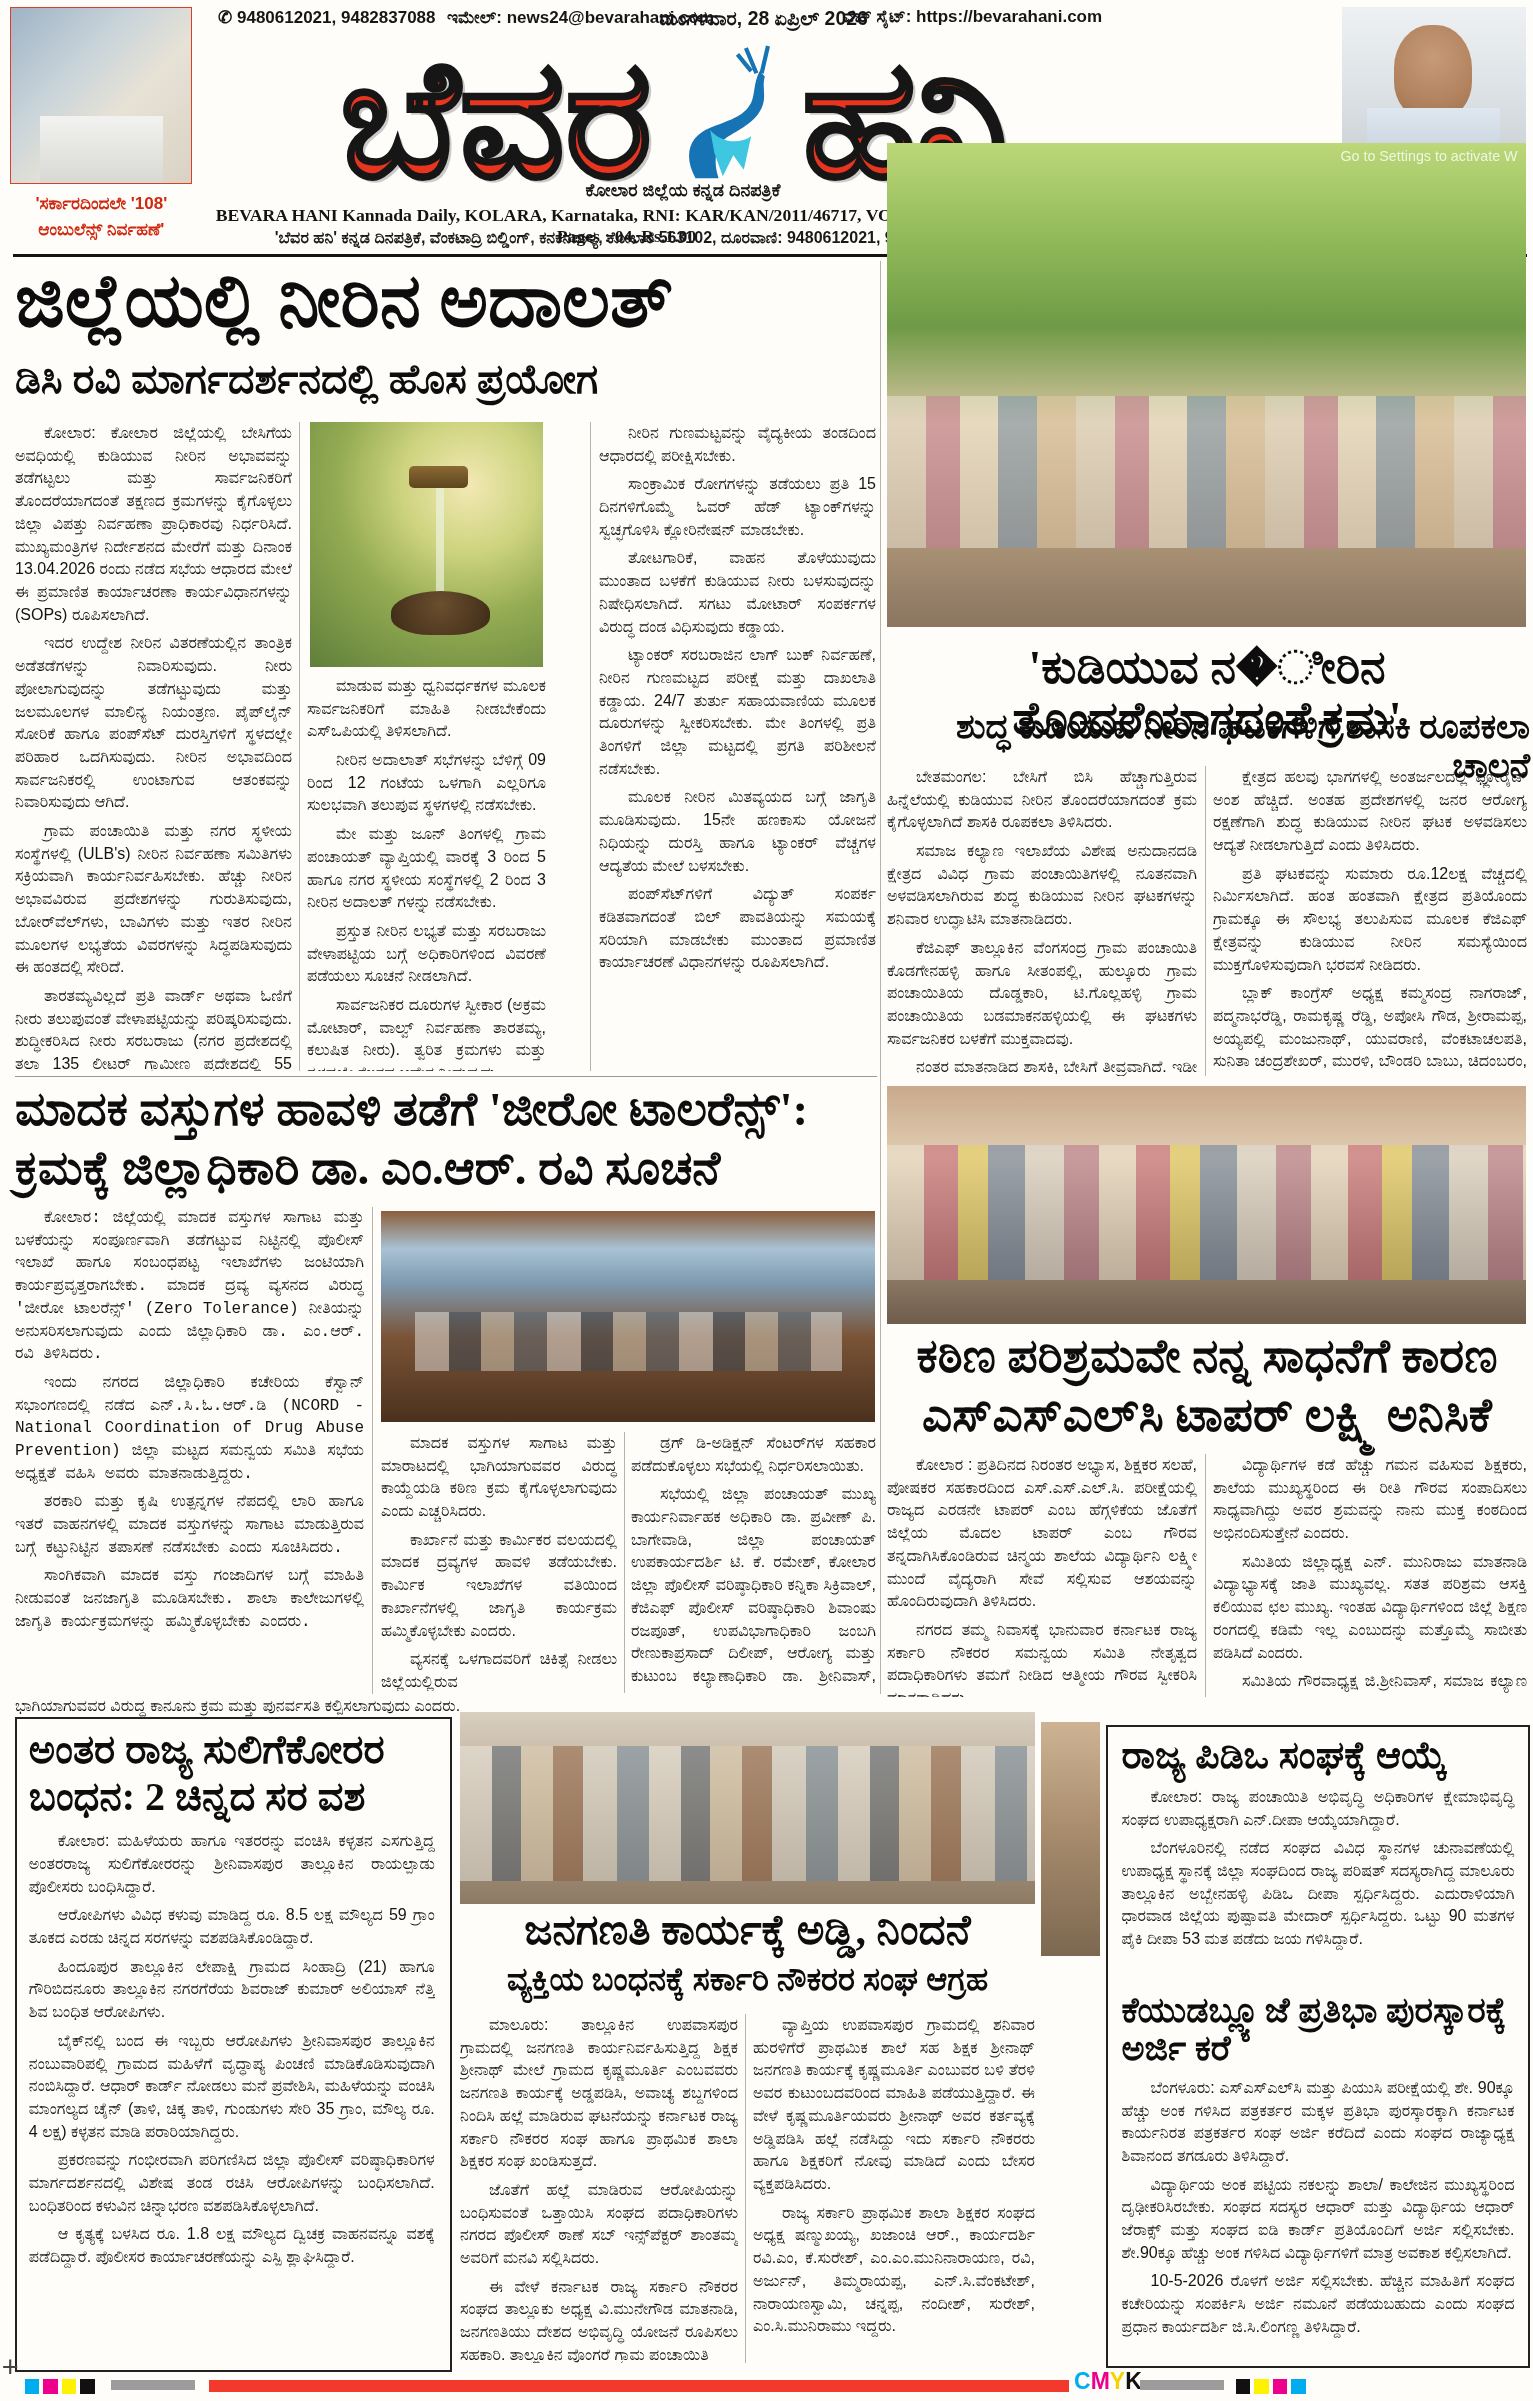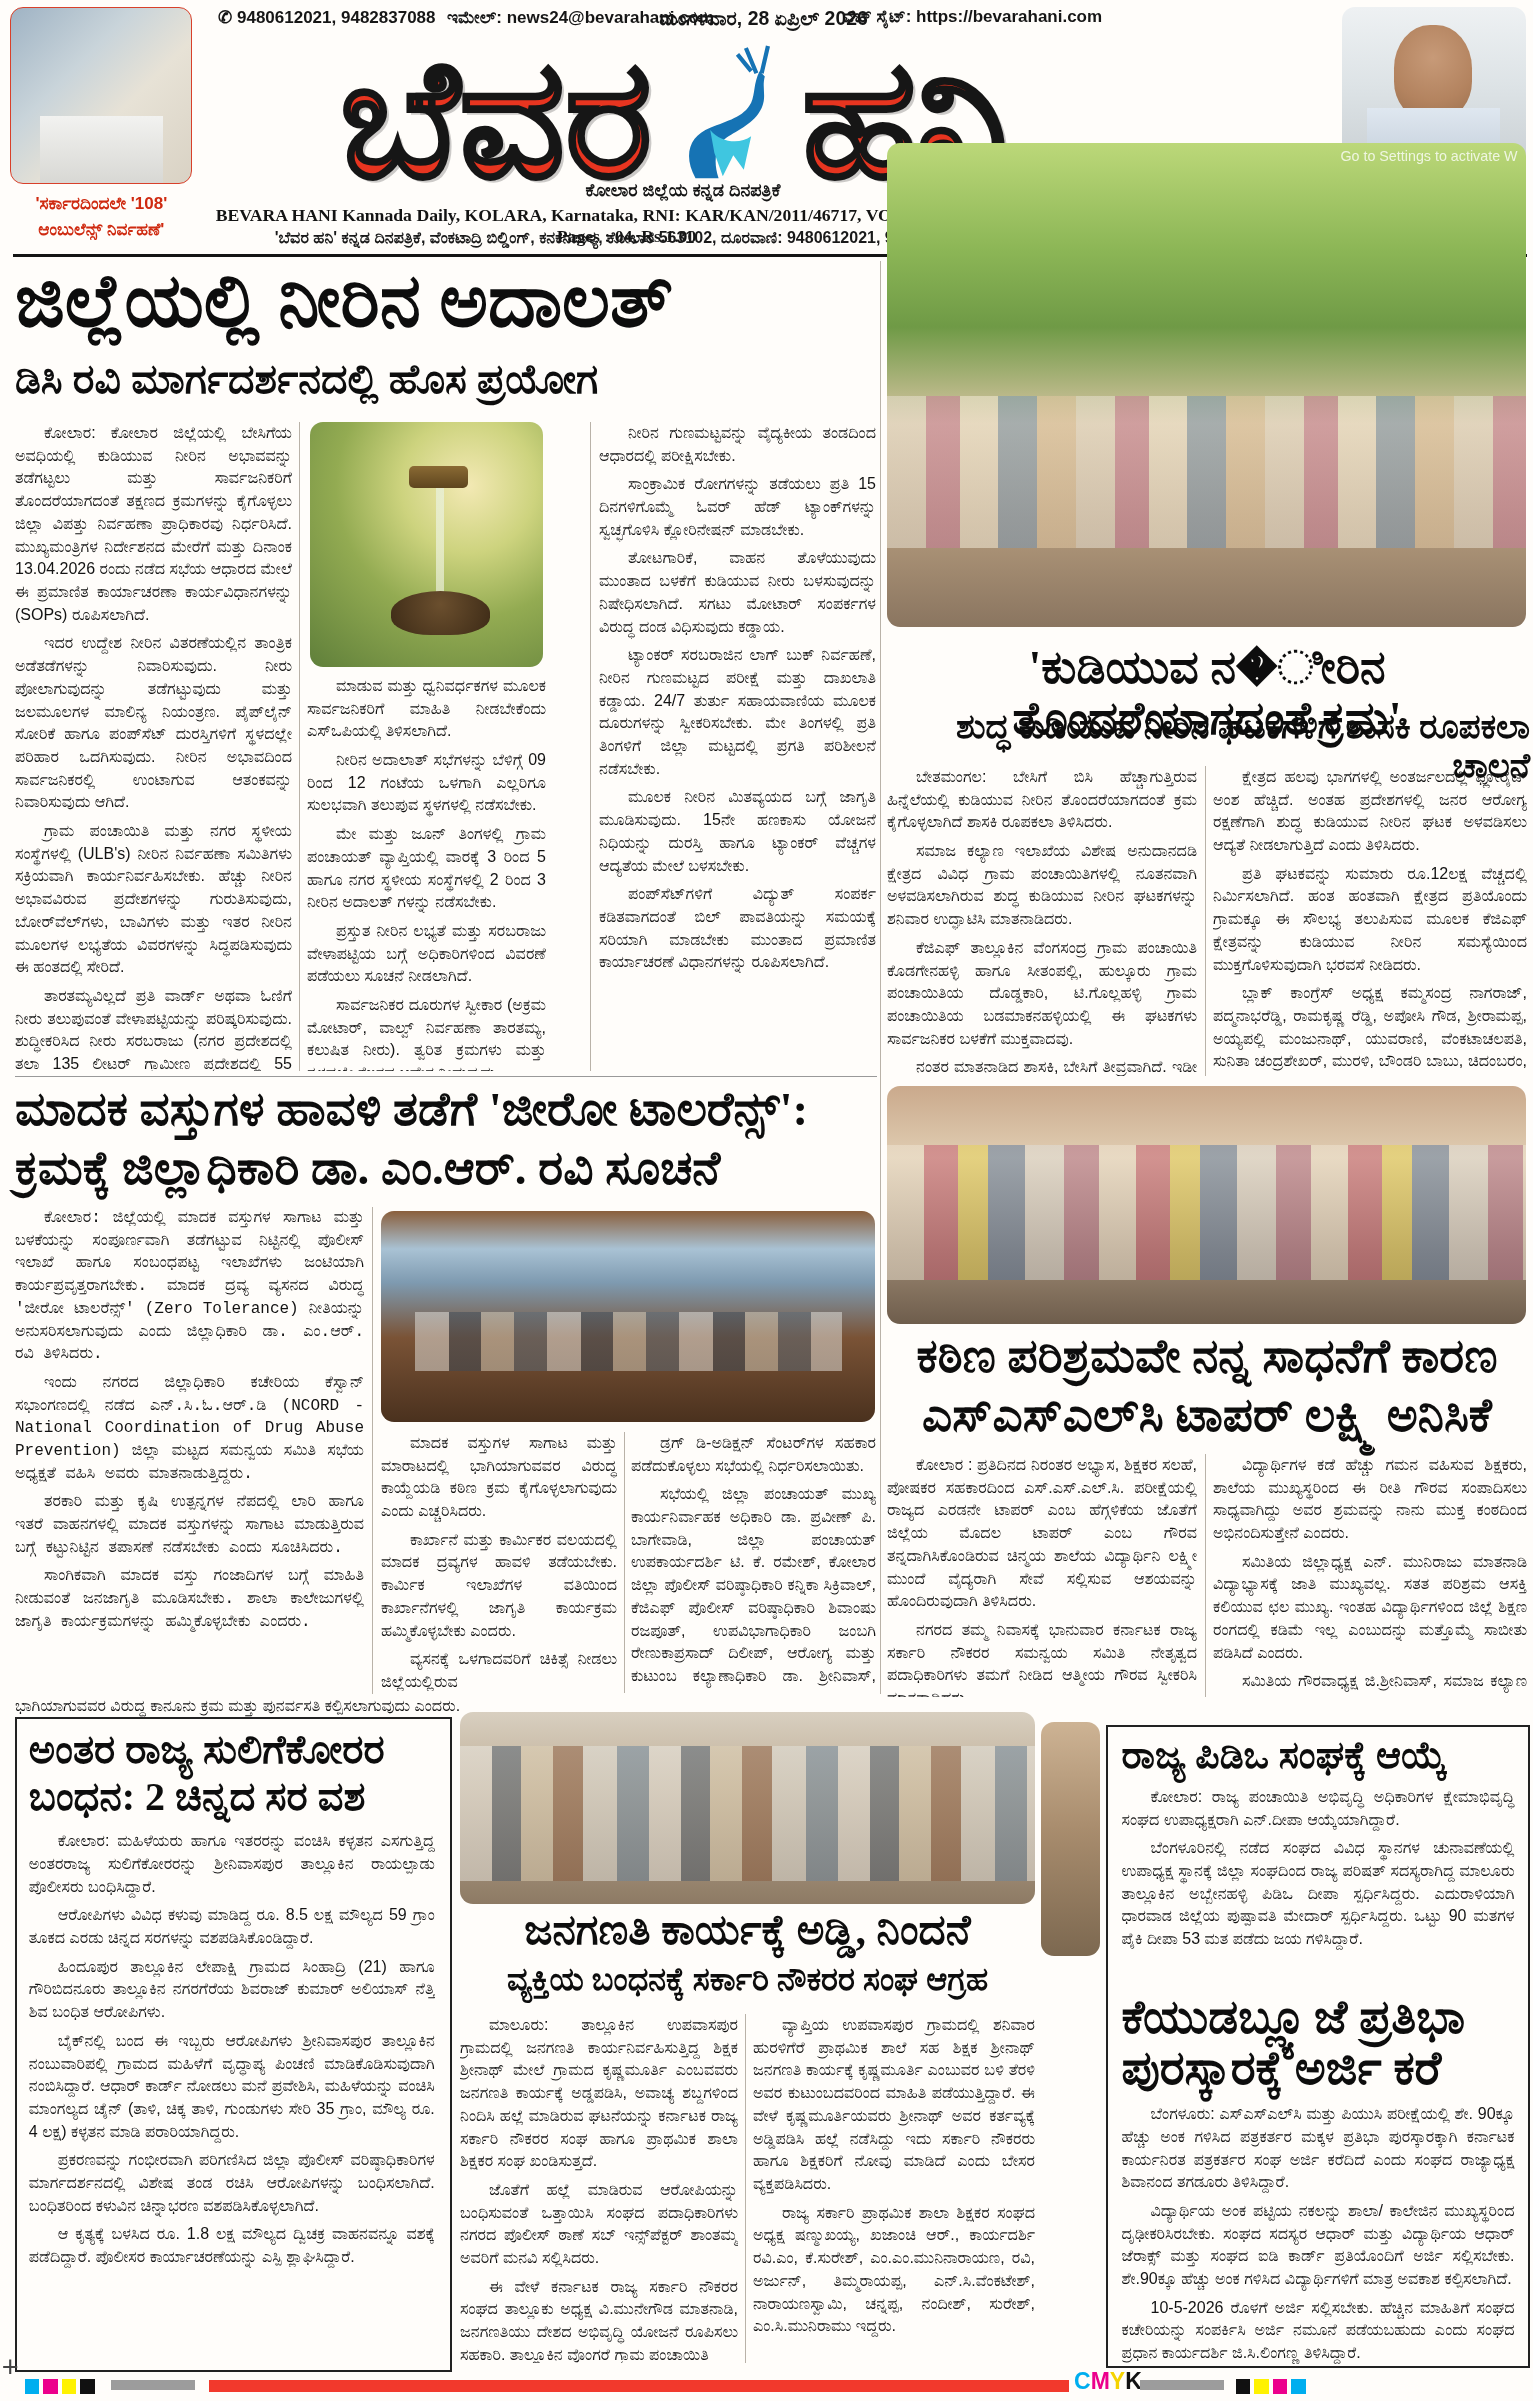--- a/index.html
+++ b/index.html
@@ -1,20 +1,20 @@
 <!DOCTYPE html>
 <html style="font-size:13.5px"><head>
 <meta charset="utf-8">
 <style>
   html,body{margin:0;padding:0;background:#e9e9e9;}
   #page{position:relative;width:1534px;height:2401px;background:#fffdfa;margin:0 auto;
         font-family:"Liberation Sans",sans-serif;color:#111;overflow:hidden;}
   .abs{position:absolute;}
   .topbar{font-size:17px;font-weight:bold;color:#161616;white-space:nowrap;}
-  .photo{position:absolute;overflow:hidden;border-radius:13px;}
+  .photo{position:absolute;overflow:hidden;}
   .earcap{color:#cf2a10;font-weight:bold;text-align:center;font-size:17px;line-height:1.5;}
   .mast-title{display:flex;align-items:center;justify-content:center;gap:11.8px;
         font-family:"Liberation Serif",serif;font-weight:bold;color:#e83520;
         -webkit-text-stroke:2.5px #161616;text-shadow:3.4px 3.4px 0 #00000033;
         font-size:165px;line-height:1;}
   .tagline{font-size:17.7px;font-weight:bold;text-align:center;color:#161616;}
   .infoline{font-size:17.7px;font-weight:bold;text-align:center;color:#141414;font-family:"Liberation Serif",serif;}
   .addrline{font-size:16px;font-weight:bold;text-align:center;color:#1a1a1a;}
   .rule{position:absolute;background:#141414;}
   .vrule{position:absolute;width:0.8px;background:#b9b2a8;}
@@ -214,21 +214,21 @@
 
   <div class="photo" style="left:1041px;top:1722px;width:59px;height:234px;
        background:linear-gradient(180deg,#cdb394 0%,#a98d6e 45%,#7c6850 100%);"></div>
 
   <div class="box" style="left:1106px;top:1725px;width:420px;height:639px;">
     <div class="hl" style="position:relative;top:8.4px;margin:0 13.5px;font-size:38px;line-height:1.1;">ರಾಜ್ಯ ಪಿಡಿಒ ಸಂಘಕ್ಕೆ ಆಯ್ಕೆ</div>
     <div class="col" style="position:relative;top:17px;width:393px;height:201px;margin:0 13.5px;">
         <div class="para">ಕೋಲಾರ: ರಾಜ್ಯ ಪಂಚಾಯಿತಿ ಅಭಿವೃದ್ಧಿ ಅಧಿಕಾರಿಗಳ ಕ್ಷೇಮಾಭಿವೃದ್ಧಿ ಸಂಘದ ಉಪಾಧ್ಯಕ್ಷರಾಗಿ ಎನ್.ದೀಪಾ ಆಯ್ಕೆಯಾಗಿದ್ದಾರೆ.</div>
         <div class="para">ಬೆಂಗಳೂರಿನಲ್ಲಿ ನಡೆದ ಸಂಘದ ವಿವಿಧ ಸ್ಥಾನಗಳ ಚುನಾವಣೆಯಲ್ಲಿ ಉಪಾಧ್ಯಕ್ಷ ಸ್ಥಾನಕ್ಕೆ ಜಿಲ್ಲಾ ಸಂಘದಿಂದ ರಾಜ್ಯ ಪರಿಷತ್ ಸದಸ್ಯರಾಗಿದ್ದ ಮಾಲೂರು ತಾಲ್ಲೂಕಿನ ಅಬ್ಬೇನಹಳ್ಳಿ ಪಿಡಿಒ ದೀಪಾ ಸ್ಪರ್ಧಿಸಿದ್ದರು. ಎದುರಾಳಿಯಾಗಿ ಧಾರವಾಡ ಜಿಲ್ಲೆಯ ಪುಷ್ಪಾವತಿ ಮೇದಾರ್ ಸ್ಪರ್ಧಿಸಿದ್ದರು. ಒಟ್ಟು 90 ಮತಗಳ ಪೈಕಿ ದೀಪಾ 53 ಮತ ಪಡೆದು ಜಯ ಗಳಿಸಿದ್ದಾರೆ.</div>
       </div>
-    <div class="hl" style="position:relative;top:22px;margin:0 13.5px;font-size:47px;line-height:1.1;">ಕೆಯುಡಬ್ಲ್ಯೂಜೆ ಪ್ರತಿಭಾ ಪುರಸ್ಕಾರಕ್ಕೆ ಅರ್ಜಿ ಕರೆ</div>
+    <div class="hl" style="position:relative;top:22px;margin:0 13.5px;font-size:35px;line-height:1.1;">ಕೆಯುಡಬ್ಲ್ಯೂಜೆ ಪ್ರತಿಭಾ ಪುರಸ್ಕಾರಕ್ಕೆ ಅರ್ಜಿ ಕರೆ</div>
     <div class="col" style="position:relative;top:30px;width:393px;height:295px;margin:0 13.5px;">
         <div class="para">ಬೆಂಗಳೂರು: ಎಸ್‌ಎಸ್‌ಎಲ್‌ಸಿ ಮತ್ತು ಪಿಯುಸಿ ಪರೀಕ್ಷೆಯಲ್ಲಿ ಶೇ. 90ಕ್ಕೂ ಹೆಚ್ಚು ಅಂಕ ಗಳಿಸಿದ ಪತ್ರಕರ್ತರ ಮಕ್ಕಳ ಪ್ರತಿಭಾ ಪುರಸ್ಕಾರಕ್ಕಾಗಿ ಕರ್ನಾಟಕ ಕಾರ್ಯನಿರತ ಪತ್ರಕರ್ತರ ಸಂಘ ಅರ್ಜಿ ಕರೆದಿದೆ ಎಂದು ಸಂಘದ ರಾಜ್ಯಾಧ್ಯಕ್ಷ ಶಿವಾನಂದ ತಗಡೂರು ತಿಳಿಸಿದ್ದಾರೆ.</div>
         <div class="para">ವಿದ್ಯಾರ್ಥಿಯ ಅಂಕ ಪಟ್ಟಿಯ ನಕಲನ್ನು ಶಾಲಾ/ ಕಾಲೇಜಿನ ಮುಖ್ಯಸ್ಥರಿಂದ ದೃಢೀಕರಿಸಿರಬೇಕು. ಸಂಘದ ಸದಸ್ಯರ ಆಧಾರ್ ಮತ್ತು ವಿದ್ಯಾರ್ಥಿಯ ಆಧಾರ್ ಜೆರಾಕ್ಸ್ ಮತ್ತು ಸಂಘದ ಐಡಿ ಕಾರ್ಡ್ ಪ್ರತಿಯೊಂದಿಗೆ ಅರ್ಜಿ ಸಲ್ಲಿಸಬೇಕು. ಶೇ.90ಕ್ಕೂ ಹೆಚ್ಚು ಅಂಕ ಗಳಿಸಿದ ವಿದ್ಯಾರ್ಥಿಗಳಿಗೆ ಮಾತ್ರ ಅವಕಾಶ ಕಲ್ಪಿಸಲಾಗಿದೆ.</div>
         <div class="para">10-5-2026 ರೊಳಗೆ ಅರ್ಜಿ ಸಲ್ಲಿಸಬೇಕು. ಹೆಚ್ಚಿನ ಮಾಹಿತಿಗೆ ಸಂಘದ ಕಚೇರಿಯನ್ನು ಸಂಪರ್ಕಿಸಿ ಅರ್ಜಿ ನಮೂನೆ ಪಡೆಯಬಹುದು ಎಂದು ಸಂಘದ ಪ್ರಧಾನ ಕಾರ್ಯದರ್ಶಿ ಜಿ.ಸಿ.ಲಿಂಗಣ್ಣ ತಿಳಿಸಿದ್ದಾರೆ.</div>
       </div>
   </div>
 
   <div class="abs" style="left:1.7px;top:2351px;font-size:29px;color:#444;">+</div>
   <div class="abs" style="left:25px;top:2378px;">
     <span class="sq" style="background:#00aeef;"></span><span class="sq" style="background:#ec008c;"></span><span class="sq" style="background:#fff200;"></span><span class="sq" style="background:#111;"></span>

